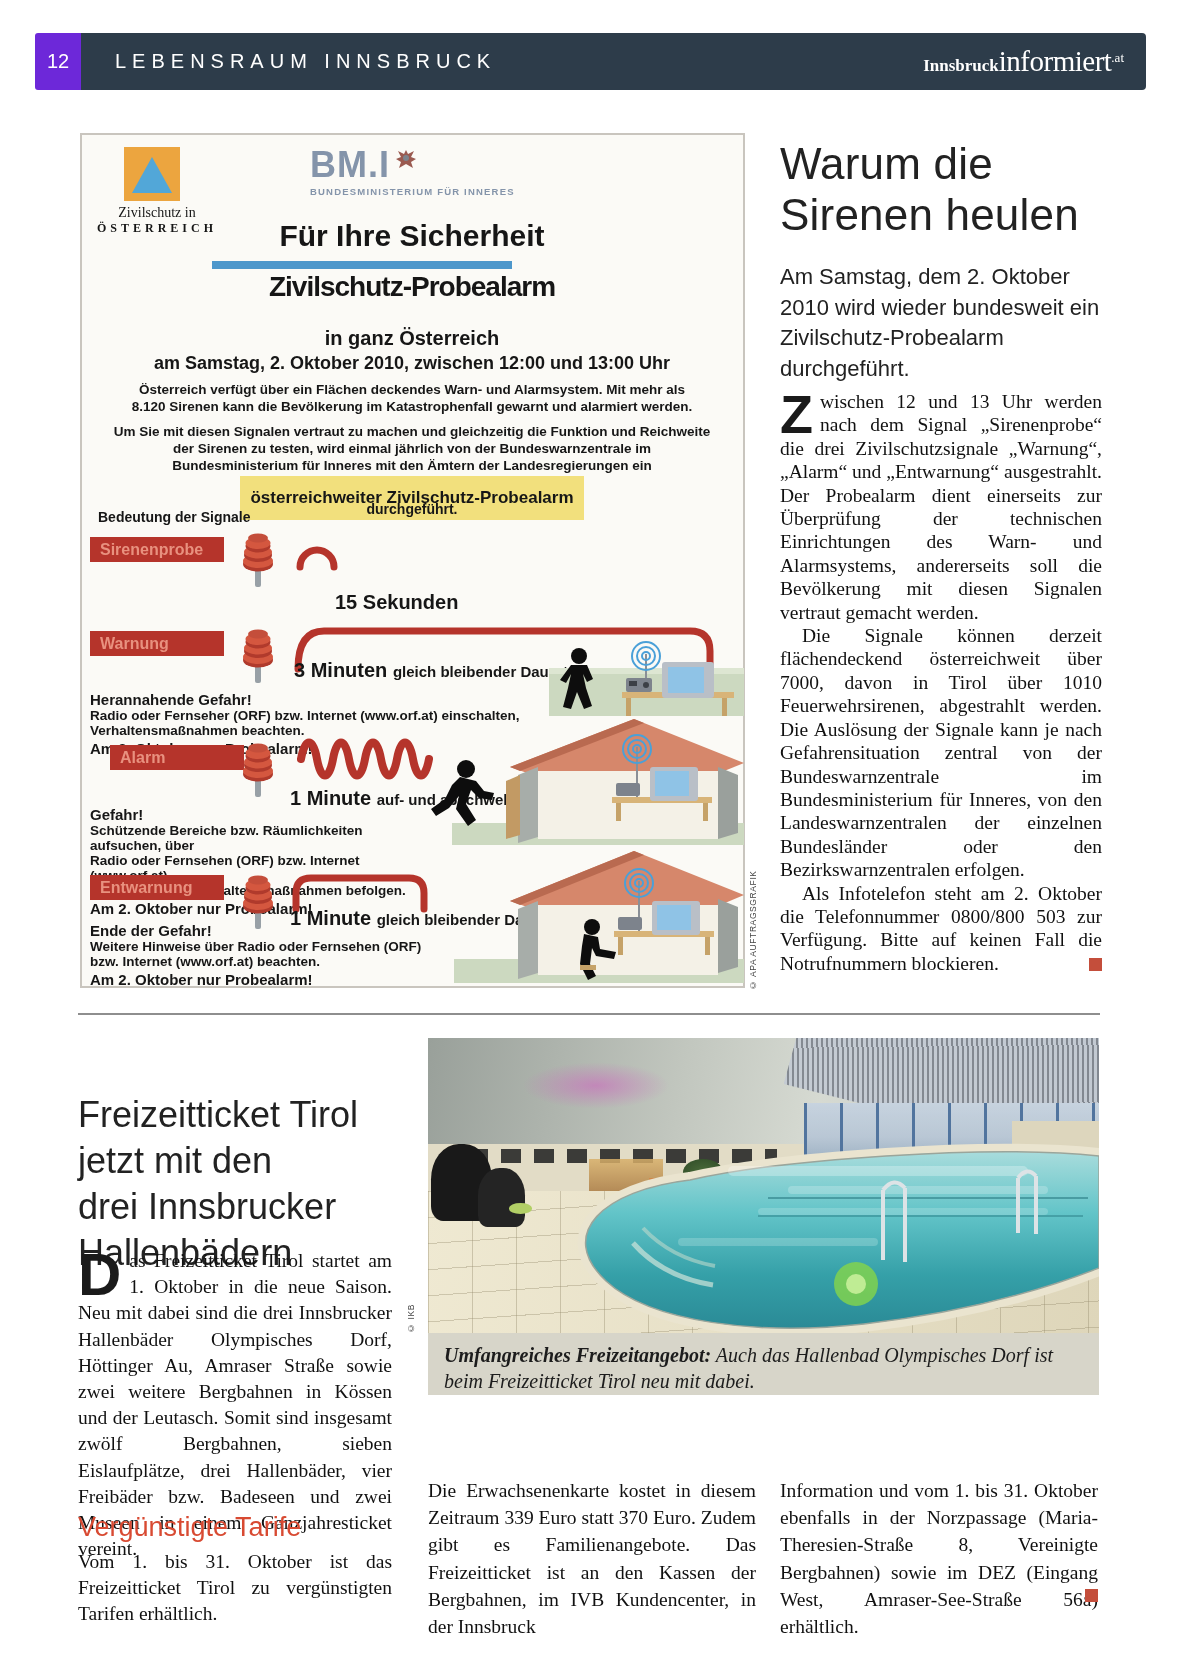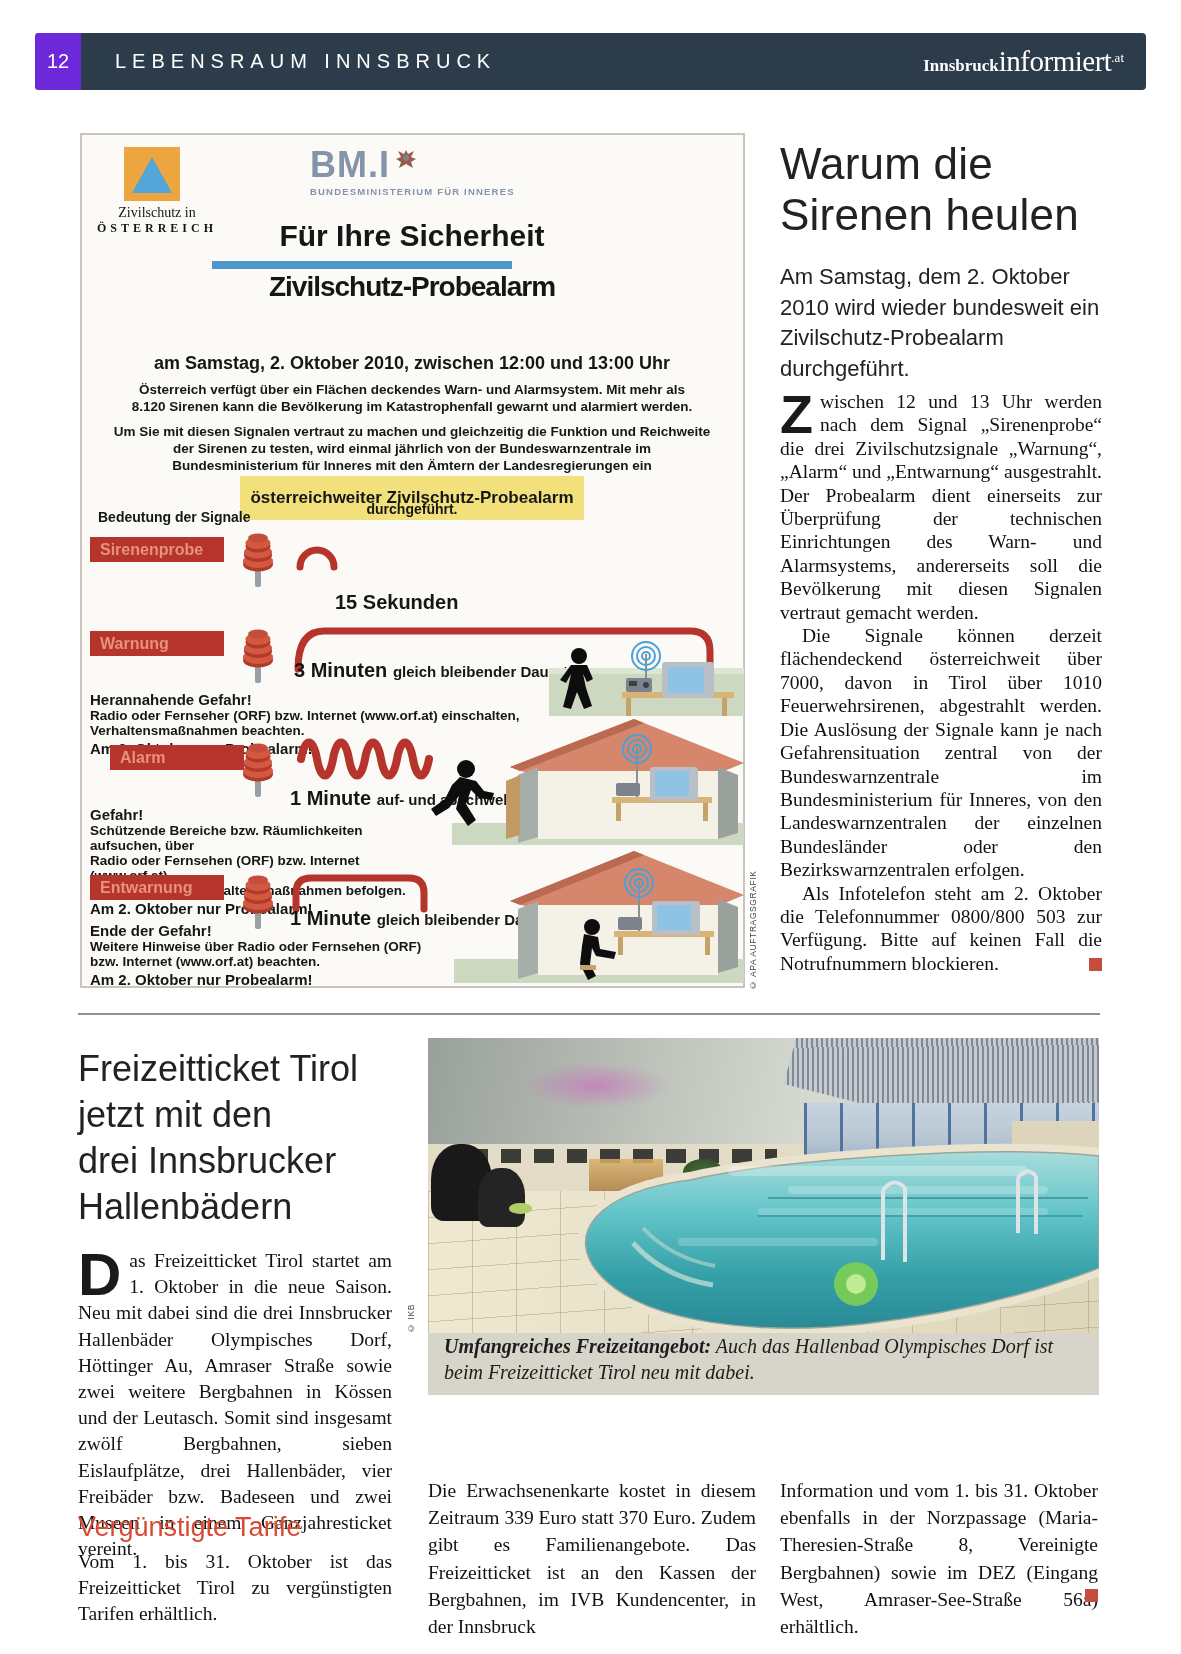--- a/index.html
+++ b/index.html
@@ -105,21 +105,21 @@
      background:repeating-linear-gradient(90deg,rgba(150,140,110,.4) 0 1px,rgba(0,0,0,0) 1px 44px),
                 repeating-linear-gradient(176deg,rgba(150,140,110,.38) 0 1px,rgba(0,0,0,0) 1px 26px),
                 linear-gradient(100deg,#efe9d2,#ded6ba);}
   .ph-lounge1{left:0.5%;top:36%;width:9%;height:26%;background:#191919;border-radius:46% 46% 20% 20%;}
   .ph-lounge2{left:7.5%;top:44%;width:7%;height:20%;background:#242424;border-radius:46% 46% 20% 20%;}
   .ph-cush{left:12%;top:56%;width:3.5%;height:3.5%;background:#b2cf66;border-radius:50%;}
   .ph-pool{left:0;top:0;width:100%;height:100%;}
 
   
   .caption{left:428px;top:1333px;width:671px;height:62px;background:#d7d5c9;box-sizing:border-box;
-           padding:0 16px;font-family:"Liberation Serif",serif;font-size:20px;line-height:26px;
+           padding:9px 16px;font-family:"Liberation Serif",serif;font-size:20px;line-height:26px;
            font-style:italic;color:#1c1c1c;}
   .caption b{font-weight:bold;}
 </style>
 </head>
 <body>
 
 <div class="page">
 
   <div class="abs hdr">
     <div class="hdr-num">12</div>
@@ -144,20 +144,21 @@
           <path d="M12,3 l2,4 6,-3 -3,6 5,2 -5,3 2,6 -7,-4 -7,4 2,-6 -5,-3 5,-2 -3,-6 6,3 z" fill="#9a5a50"></path>
           <circle cx="12" cy="11" r="3" fill="#7d838c"></circle>
         </svg>
       </div>
       <div class="bmi-sub">BUNDESMINISTERIUM FÜR INNERES</div>
     </div>
 
     <div class="cwrap p-h1">Für Ihre Sicherheit</div>
     <div class="abs p-bluebar"></div>
     <div class="cwrap p-h2">Zivilschutz-Probealarm</div>
+    <div class="cwrap p-sub1">in ganz Österreich</div>
     <div class="cwrap p-sub2">am Samstag, 2. Oktober 2010, zwischen 12:00 und 13:00 Uhr</div>
     <div class="cwrap p-par" style="top:246px;">
       <span>Österreich verfügt über ein Flächen deckendes Warn- und Alarmsystem. Mit mehr als</span>
       <span>8.120 Sirenen kann die Bevölkerung im Katastrophenfall gewarnt und alarmiert werden.</span>
     </div>
     <div class="cwrap p-par" style="top:288px;">
       <span>Um Sie mit diesen Signalen vertraut zu machen und gleichzeitig die Funktion und Reichweite</span>
       <span>der Sirenen zu testen, wird einmal jährlich von der Bundeswarnzentrale im</span>
       <span>Bundesministerium für Inneres mit den Ämtern der Landesregierungen ein</span>
     </div>
@@ -317,21 +318,21 @@
   </div>
   <div class="abs lead" style="left:780px;top:262px;width:322px;">Am Samstag, dem 2. Oktober 2010 wird wieder bundesweit ein Zivilschutz-Probealarm durchgeführt.</div>
   <div class="abs serif body-r ind" style="left:780px;top:390px;width:322px;">
     <p><span class="dropcap dc-z">Z</span><span>wischen 12 und 13 Uhr werden nach dem Signal „Sirenenprobe“ die drei Zivilschutzsignale „Warnung“, „Alarm“ und „Entwarnung“ ausgestrahlt. Der Probealarm dient einerseits zur Überprüfung der technischen Einrichtungen des Warn- und Alarmsystems, andererseits soll die Bevölkerung mit diesen Signalen vertraut gemacht werden.</span></p>
     <p><span>Die Signale können derzeit flächendeckend österreichweit über 7000, davon in Tirol über 1010 Feuerwehrsirenen, abgestrahlt werden. Die Auslösung der Signale kann je nach Gefahrensituation zentral von der Bundeswarnzentrale im Bundesministerium für Inneres, von den Landeswarnzentralen der einzelnen Bundesländer oder den Bezirkswarnzentralen erfolgen.</span></p>
     <p style="position:relative;"><span>Als Infotelefon steht am 2. Oktober die Telefonnummer 0800/800 503 zur Verfügung. Bitte auf keinen Fall die Notrufnummern blockieren.</span><span class="endsq" style="bottom:4px;"></span></p>
   </div>
 
   <div class="abs divider"></div>
 
-  <div class="abs lt-title" style="left:78px;top:1046px;width:330px;">
+  <div class="abs lt-title" style="left:78px;top:1092px;width:330px;">
     <span>Freizeitticket Tirol</span>
     <span>jetzt mit den</span>
     <span>drei Innsbrucker</span>
     <span>Hallenbädern</span>
   </div>
   <div class="abs serif body-b" style="left:78px;top:1248px;width:314px;">
     <span class="dropcap dc-d">D</span><span>as Freizeitticket Tirol startet am 1. Oktober in die neue Saison. Neu mit dabei sind die drei Innsbrucker Hallenbäder Olympisches Dorf, Höttinger Au, Amraser Straße sowie zwei weitere Bergbahnen in Kössen und der Leutasch. Somit sind insgesamt zwölf Bergbahnen, sieben Eislaufplätze, drei Hallenbäder, vier Freibäder bzw. Badeseen und zwei Museen in einem Ganzjahresticket vereint.</span>
   </div>
   <div class="abs subhead" style="left:78px;top:1512px;">Vergünstigte Tarife</div>
   <div class="abs serif" style="left:78px;top:1549px;width:314px;font-size:19.5px;line-height:26px;">Vom 1. bis 31. Oktober ist das Freizeitticket Tirol zu vergünstigten Tarifen erhältlich.</div>

